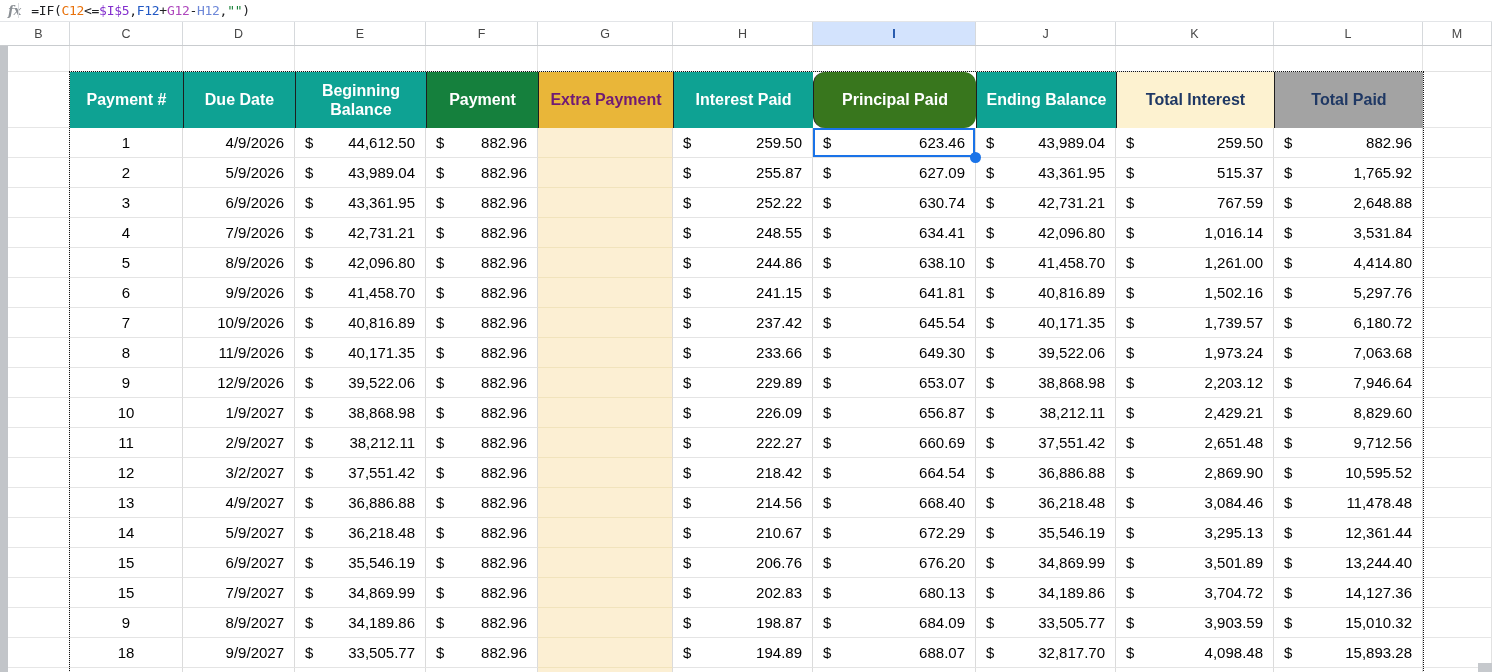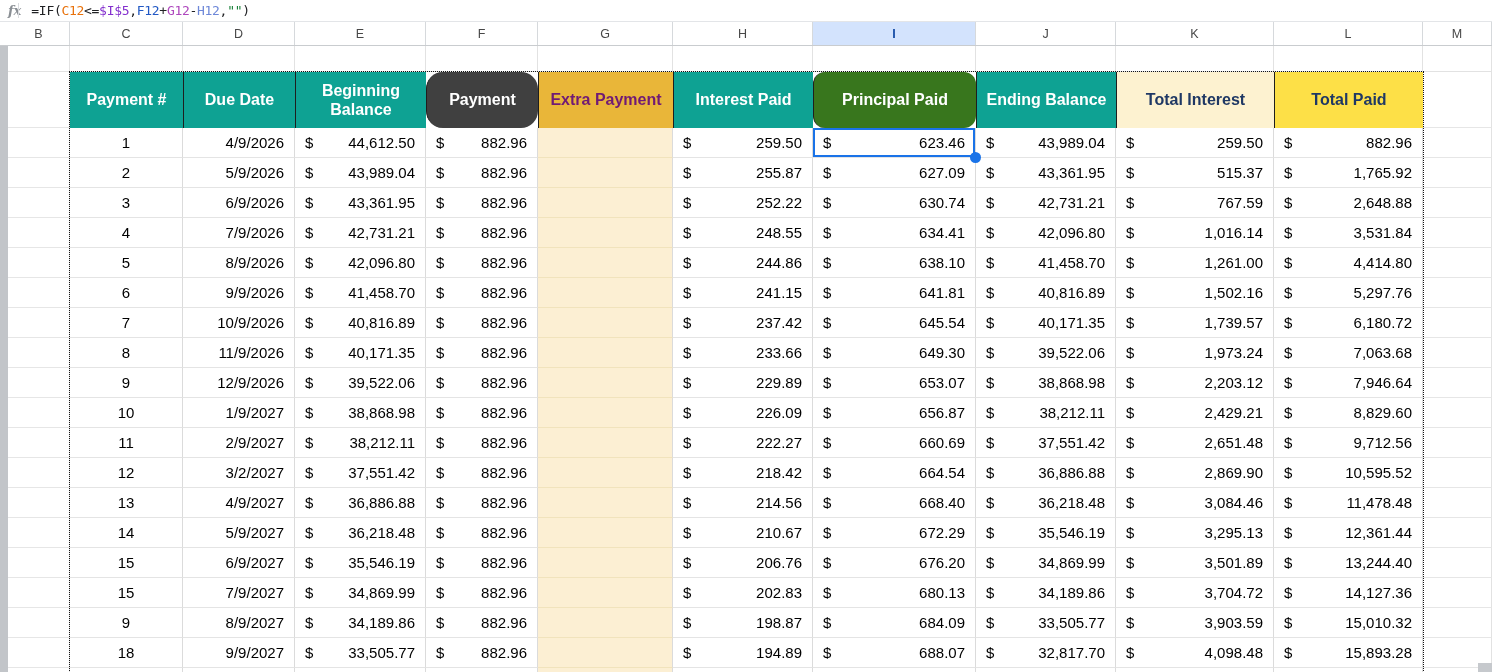--- a/index.html
+++ b/index.html
@@ -154,21 +154,21 @@
       </div>
     
       <div class="hcell" style="background: rgb(14, 162, 147); color: rgb(255, 255, 255);">
         <span>Due Date</span>
       </div>
     
       <div class="hcell" style="background: rgb(14, 162, 147); color: rgb(255, 255, 255); justify-content: flex-end;">
         <span>Beginning Balance</span>
       </div>
     
-      <div class="hcell" style="background: #404040; color: rgb(255, 255, 255); border-radius: 17px;">
+      <div class="hcell" style="background: #15803d; color: rgb(255, 255, 255);">
         <span>Payment</span>
       </div>
     
       <div class="hcell" style="background: rgb(233, 182, 57); color: #701a75;">
         <span>Extra Payment</span>
       </div>
     
       <div class="hcell" style="background: rgb(14, 162, 147); color: rgb(255, 255, 255);">
         <span>Interest Paid</span>
       </div>
@@ -178,21 +178,21 @@
       </div>
     
       <div class="hcell" style="background: rgb(14, 162, 147); color: rgb(255, 255, 255);">
         <span>Ending Balance</span>
       </div>
     
       <div class="hcell" style="background: rgb(253, 242, 208); color: rgb(31, 56, 100);">
         <span>Total Interest</span>
       </div>
     
-      <div class="hcell" style="background: #fde047; color: rgb(31, 56, 100); justify-content: center;">
+      <div class="hcell" style="background: #a3a3a3; color: rgb(31, 56, 100); justify-content: center;">
         <span>Total Paid</span>
       </div>
     </div>
     <div class="side"></div>
   </div>
 
   <div>
     <div class="row-data grid-cols">
       <div class="strip"></div>
       <div class="side"></div>

